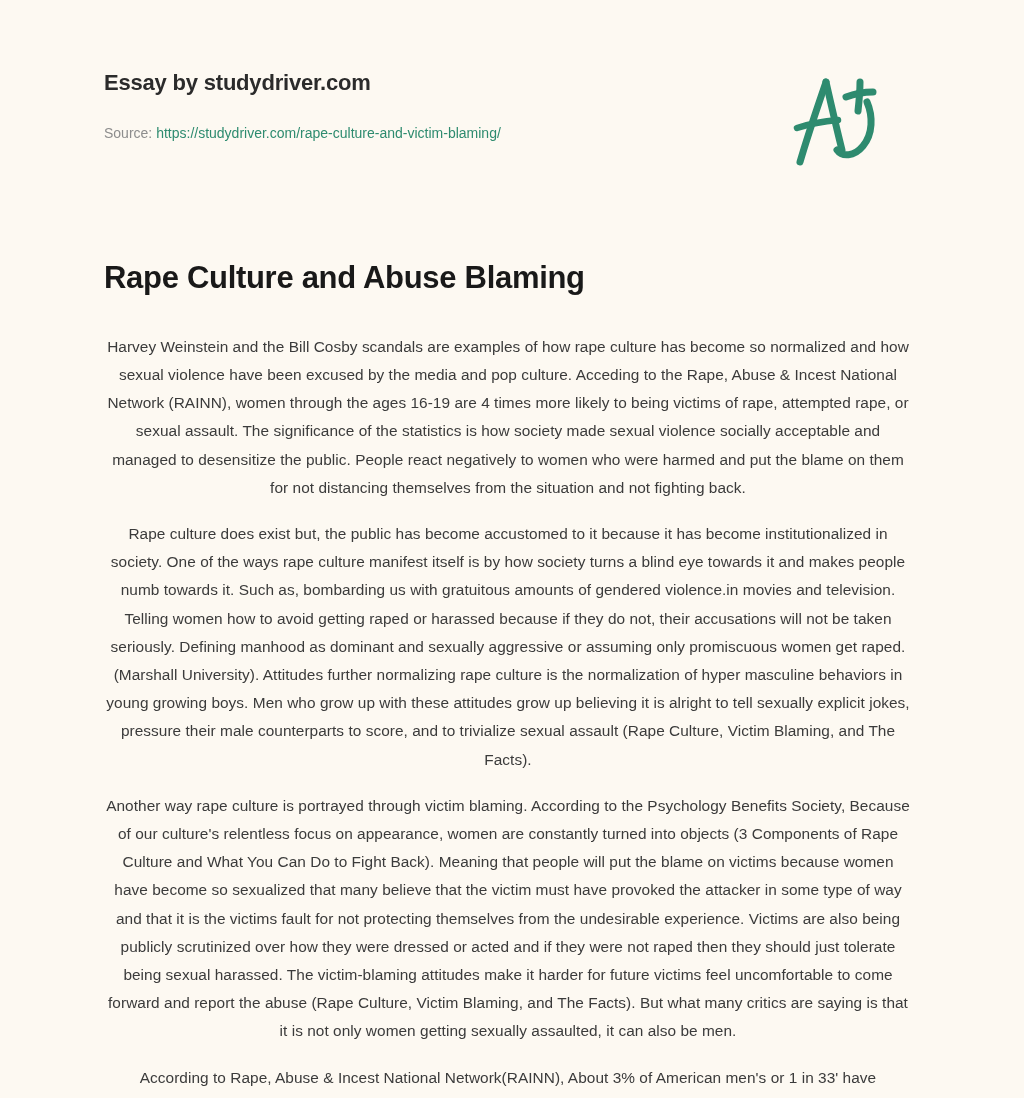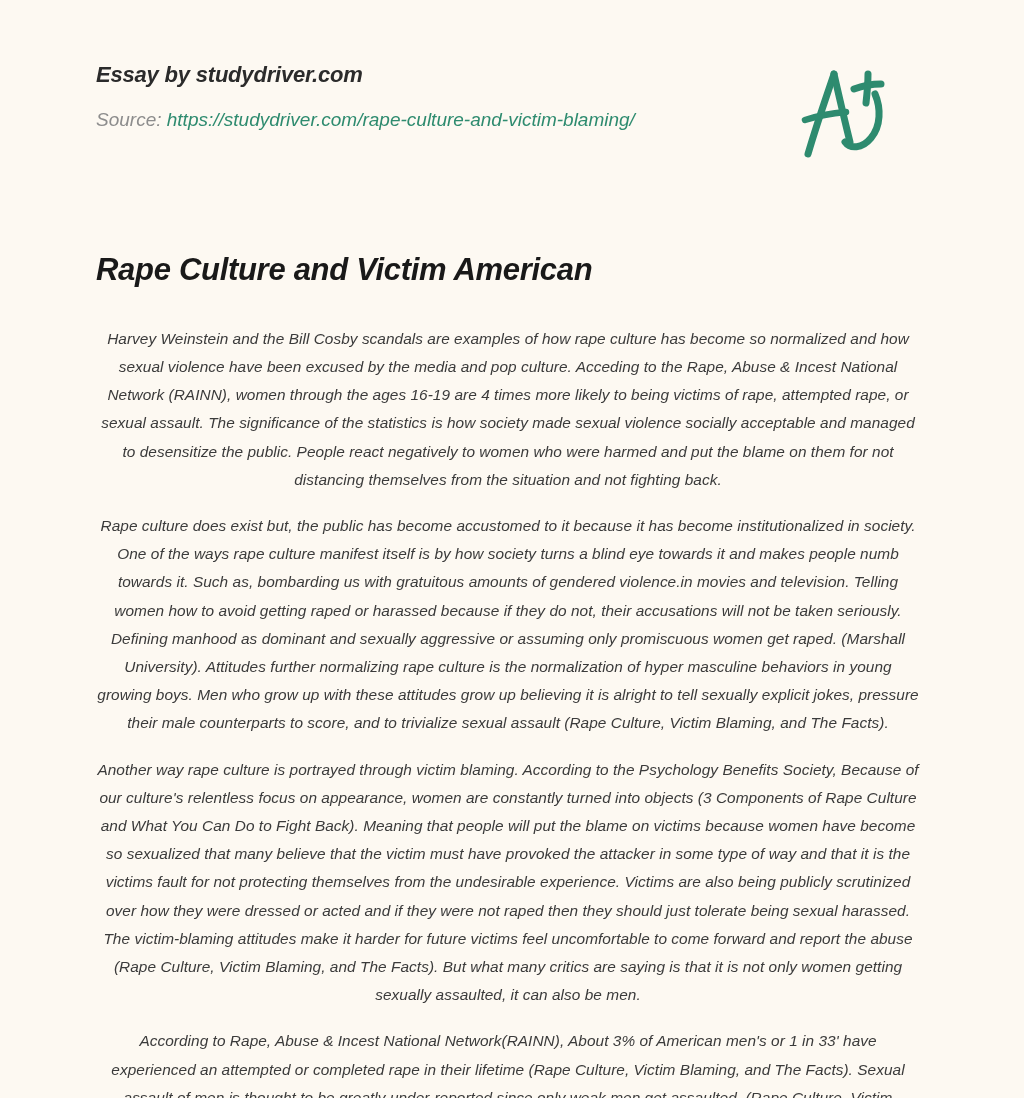--- a/index.html
+++ b/index.html
@@ -14,22 +14,21 @@
     font-family: "Liberation Sans", sans-serif;
     overflow: hidden;
     position: relative;
   }
 
   .page {
     width: 1004px;
     height: 1098px;
     background: #fdf9f2;
     position: relative;
-    padding: 0;
-    font-style: italic;
+    padding: 8px;
   }
 
   
   .header {
     position: relative;
     padding: 62px 80px 0 96px;
     display: flex;
     align-items: flex-start;
     justify-content: space-between;
   }
@@ -41,22 +40,22 @@
   .brand-title {
     font-size: 22px;
     font-weight: bold;
     color: #2b2b2b;
     letter-spacing: -0.2px;
     line-height: 1.2;
     margin: 0;
   }
 
   .source-line {
-    margin-top: 20px;
-    font-size: 19px;
+    margin-top: 28px;
+    font-size: 14px;
     line-height: 1.3;
     color: #8a8a8a;
     white-space: nowrap;
   }
 
   .source-label {
     color: #8d8d8d;
   }
 
   .source-url {
@@ -139,21 +138,21 @@
           <path d="M86 16 C86 25, 85 36, 84 45" stroke-width="7"></path>
 
           <path d="M93 36 C99 50, 99 68, 89 80 C80 91, 68 91, 63 84" stroke-width="7"></path>
         </g>
       </svg>
     </div>
 
   </div>
 
   <div class="article">
-    <h2 class="article-title">Rape Culture and Victim American</h2>
+    <h2 class="article-title">Rape Culture and Abuse Blaming</h2>
 
     <div class="body-copy">
       <p>Harvey Weinstein and the Bill Cosby scandals are examples of how rape culture has become so normalized and how sexual violence have been excused by the media and pop culture. Acceding to the Rape, Abuse &amp; Incest National Network (RAINN), women through the ages 16-19 are 4 times more likely to being victims of rape, attempted rape, or sexual assault. The significance of the statistics is how society made sexual violence socially acceptable and managed to desensitize the public. People react negatively to women who were harmed and put the blame on them for not distancing themselves from the situation and not fighting back.</p>
       <p>Rape culture does exist but, the public has become accustomed to it because it has become institutionalized in society. One of the ways rape culture manifest itself is by how society turns a blind eye towards it and makes people numb towards it. Such as, bombarding us with gratuitous amounts of gendered violence.in movies and television. Telling women how to avoid getting raped or harassed because if they do not, their accusations will not be taken seriously. Defining manhood as dominant and sexually aggressive or assuming only promiscuous women get raped. (Marshall University). Attitudes further normalizing rape culture is the normalization of hyper masculine behaviors in young growing boys. Men who grow up with these attitudes grow up believing it is alright to tell sexually explicit jokes, pressure their male counterparts to score, and to trivialize sexual assault (Rape Culture, Victim Blaming, and The Facts).</p>
       <p>Another way rape culture is portrayed through victim blaming. According to the Psychology Benefits Society, Because of our culture's relentless focus on appearance, women are constantly turned into objects (3 Components of Rape Culture and What You Can Do to Fight Back). Meaning that people will put the blame on victims because women have become so sexualized that many believe that the victim must have provoked the attacker in some type of way and that it is the victims fault for not protecting themselves from the undesirable experience. Victims are also being publicly scrutinized over how they were dressed or acted and if they were not raped then they should just tolerate being sexual harassed. The victim-blaming attitudes make it harder for future victims feel uncomfortable to come forward and report the abuse (Rape Culture, Victim Blaming, and The Facts). But what many critics are saying is that it is not only women getting sexually assaulted, it can also be men.</p>
       <p>According to Rape, Abuse &amp; Incest National Network(RAINN), About 3% of American men's or 1 in 33' have experienced an attempted or completed rape in their lifetime (Rape Culture, Victim Blaming, and The Facts). Sexual assault of men is thought to be greatly under-reported since only weak men get assaulted. (Rape Culture, Victim Blaming, and The Facts). Plus, not all men are rapists and are harassing anyone they see fit. There have been</p>
     </div>
   </div>
 
 </div>

